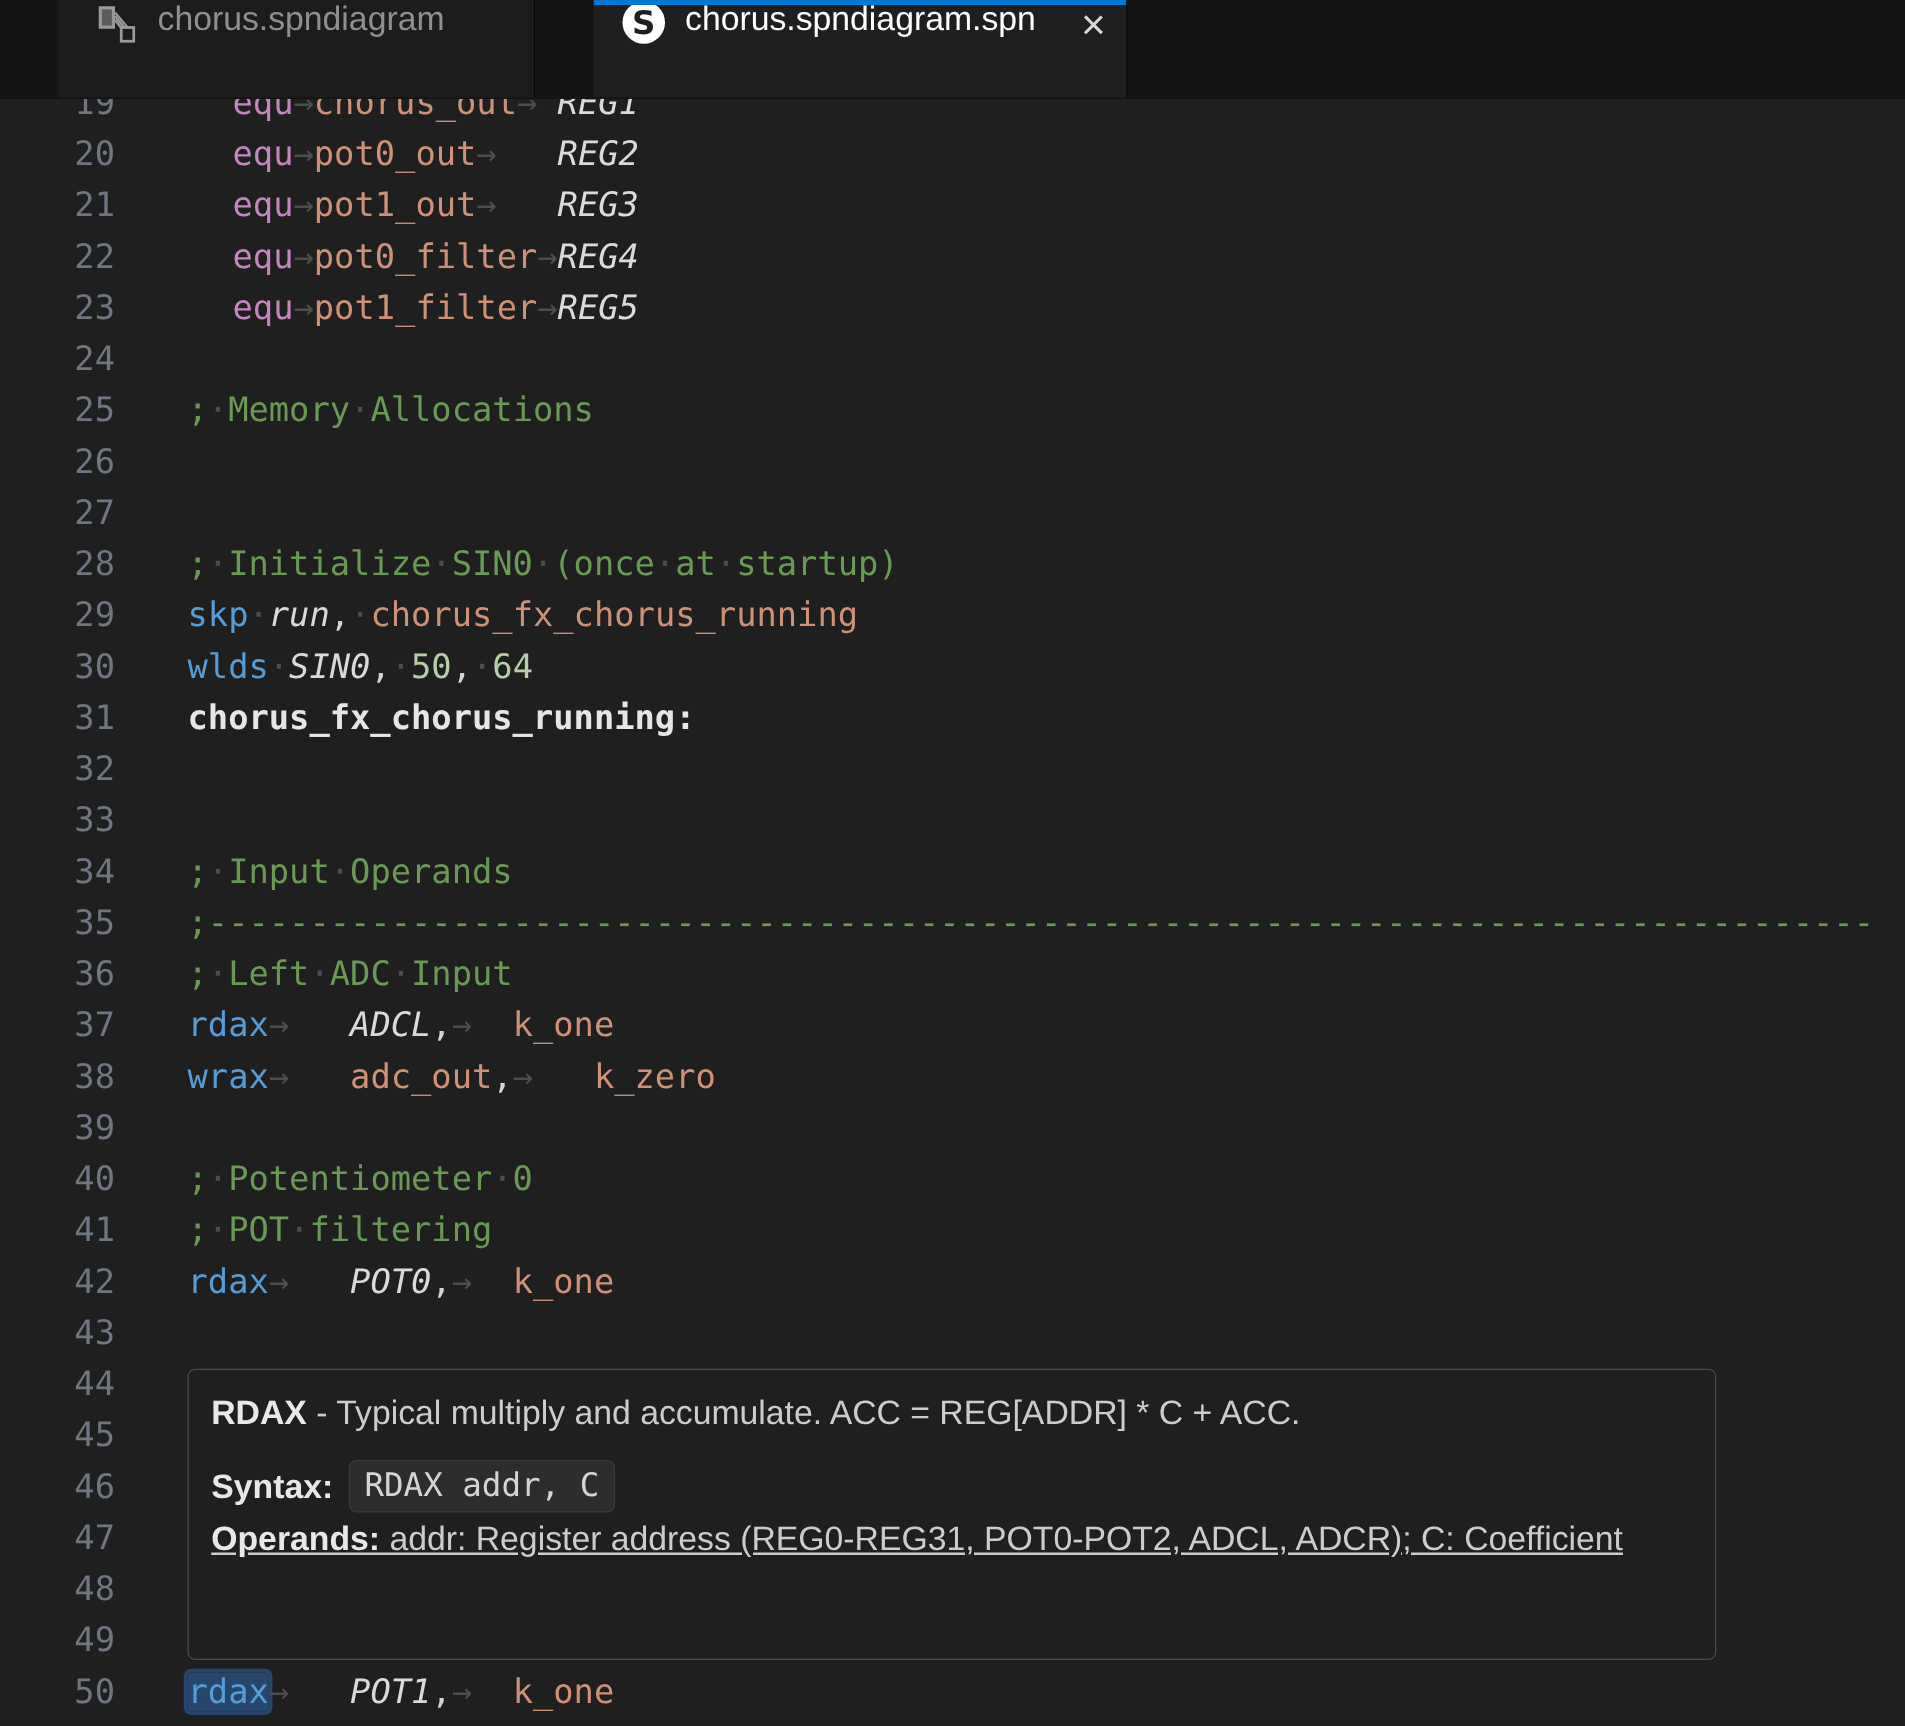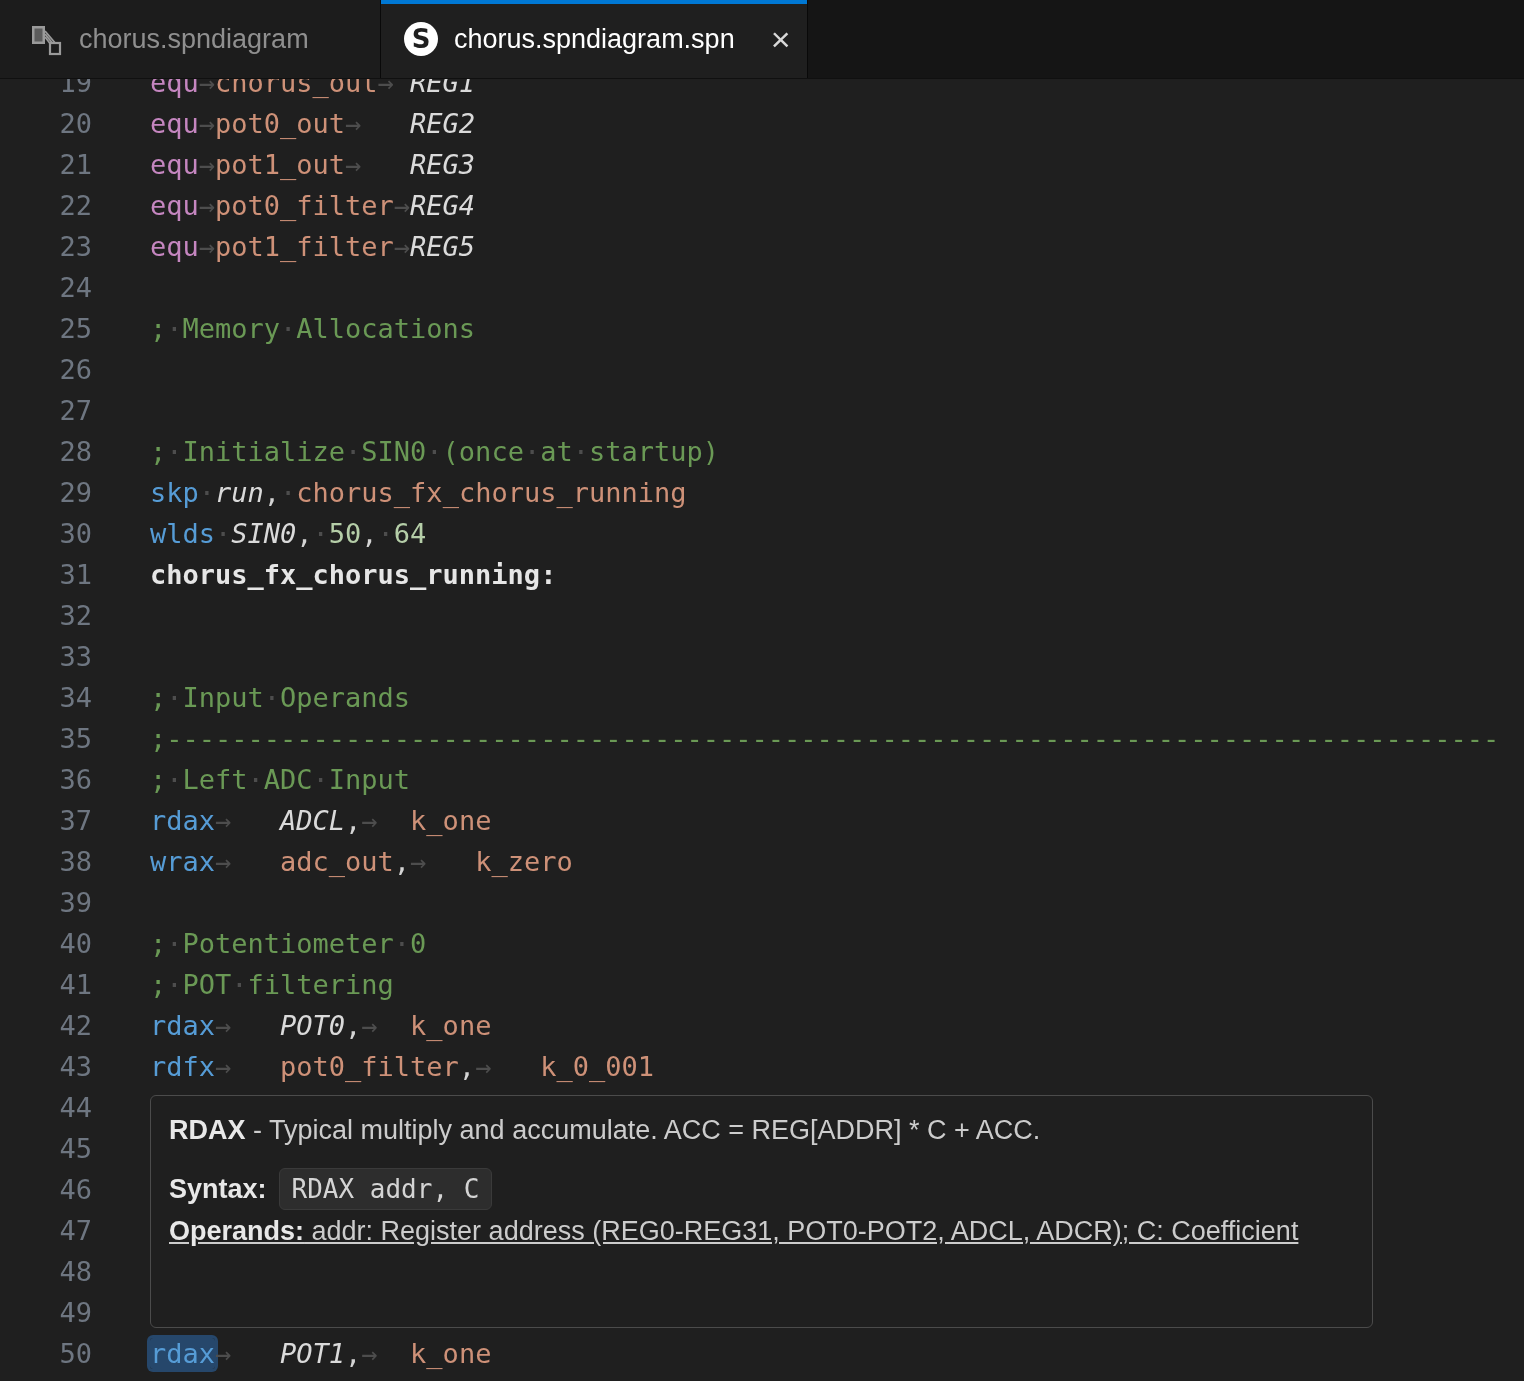--- a/index.html
+++ b/index.html
@@ -2,37 +2,37 @@
 <html><head>
 <meta charset="utf-8">
 <style>
   html,body{margin:0;padding:0;background:#1f1f1f;}
   body{width:1524px;height:1381px;position:relative;overflow:hidden;
        font-family:"Liberation Sans",sans-serif;}
 
   
   .tabbar{position:absolute;top:0;left:0;width:1524px;height:78px;
           background:#151515;z-index:4;display:flex;border-bottom:1px solid #101010;}
-  .tab{display:flex;align-items:center;height:78px;box-sizing:border-box;position:relative;}
+  .tab{display:flex;height:78px;box-sizing:border-box;position:relative;margin-left:47px;}
   .tab.inactive{width:381px;background:#1c1c1c;border-right:1px solid #090909;padding-left:28px;gap:15px;}
   .tab.active{width:427px;background:#1f1f1f;border-right:1px solid #090909;padding-left:22px;gap:15px;}
   .tab.active::before{content:"";position:absolute;top:0;left:0;right:0;height:4px;background:#0078d4;}
   .tab-title{font-size:27px;white-space:nowrap;}
   .tab.inactive .tab-title{color:#8f8f8f;}
   .tab.active .tab-title{color:#ffffff;}
   .tab-close{margin-left:14px;color:#d8d8d8;font-size:34px;line-height:34px;width:34px;height:40px;
              display:flex;align-items:center;justify-content:center;cursor:pointer;font-weight:400;}
 
   
   .code{position:absolute;top:62px;left:0;width:1488px;z-index:1;
         font-family:"DejaVu Sans Mono",monospace;font-size:27px;}
   .row{position:relative;height:41px;line-height:41px;white-space:pre;}
   .ln{position:absolute;left:0;top:0;width:92px;text-align:right;color:#6e7681;}
   .src{position:absolute;left:150px;top:0;white-space:pre;}
-  .tk-kw{color:#c586c0;}
+  .tk-kw{color:#c586c0;margin-left:36px;}
   .tk-id{color:#ce9178;}
   .tk-reg{color:#dadada;font-style:italic;}
   .tk-op{color:#569cd6;}
   .tk-num{color:#b5cea8;}
   .tk-cm{color:#6a9955;}
   .tk-lbl{color:#e6e6e6;font-weight:bold;}
   .tk-pn{color:#d4d4d4;}
   .tk-txt{color:#d4d4d4;white-space:pre;}
   .tk-ws{display:inline-block;color:#4d4d4d;text-align:left;vertical-align:baseline;}
   .tk-hl{background:#26476b;border-radius:3px;box-shadow:0 0 0 3px #26476b;}
@@ -96,21 +96,21 @@
     <div class="row"><span class="ln">33</span><span class="src"></span></div>
     <div class="row"><span class="ln">34</span><span class="src"><span class="tk-cm">;</span><span class="tk-ws" style="width: 1ch;">·</span><span class="tk-cm">Input</span><span class="tk-ws" style="width: 1ch;">·</span><span class="tk-cm">Operands</span></span></div>
     <div class="row"><span class="ln">35</span><span class="src"><span class="tk-cm">;----------------------------------------------------------------------------------</span></span></div>
     <div class="row"><span class="ln">36</span><span class="src"><span class="tk-cm">;</span><span class="tk-ws" style="width: 1ch;">·</span><span class="tk-cm">Left</span><span class="tk-ws" style="width: 1ch;">·</span><span class="tk-cm">ADC</span><span class="tk-ws" style="width: 1ch;">·</span><span class="tk-cm">Input</span></span></div>
     <div class="row"><span class="ln">37</span><span class="src"><span class="tk-op">rdax</span><span class="tk-ws" style="width: 4ch;">→</span><span class="tk-reg">ADCL</span><span class="tk-pn">,</span><span class="tk-ws" style="width: 3ch;">→</span><span class="tk-id">k_one</span></span></div>
     <div class="row"><span class="ln">38</span><span class="src"><span class="tk-op">wrax</span><span class="tk-ws" style="width: 4ch;">→</span><span class="tk-id">adc_out</span><span class="tk-pn">,</span><span class="tk-ws" style="width: 4ch;">→</span><span class="tk-id">k_zero</span></span></div>
     <div class="row"><span class="ln">39</span><span class="src"></span></div>
     <div class="row"><span class="ln">40</span><span class="src"><span class="tk-cm">;</span><span class="tk-ws" style="width: 1ch;">·</span><span class="tk-cm">Potentiometer</span><span class="tk-ws" style="width: 1ch;">·</span><span class="tk-cm">0</span></span></div>
     <div class="row"><span class="ln">41</span><span class="src"><span class="tk-cm">;</span><span class="tk-ws" style="width: 1ch;">·</span><span class="tk-cm">POT</span><span class="tk-ws" style="width: 1ch;">·</span><span class="tk-cm">filtering</span></span></div>
     <div class="row"><span class="ln">42</span><span class="src"><span class="tk-op">rdax</span><span class="tk-ws" style="width: 4ch;">→</span><span class="tk-reg">POT0</span><span class="tk-pn">,</span><span class="tk-ws" style="width: 3ch;">→</span><span class="tk-id">k_one</span></span></div>
-    <div class="row"><span class="ln">43</span><span class="src"><span class="tk-op">rdfx</span><span class="tk-ws" style="width: 4ch;">→</span><span class="tk-id">pot0_filter</span><span class="tk-pn">,</span><span class="tk-ws" style="width: 4ch;">→</span><span class="tk-id">k_0_001</span></span></div>
+    <div class="row"><span class="ln">43</span></div>
     <div class="row"><span class="ln">44</span><span class="src"></span></div>
     <div class="row"><span class="ln">45</span><span class="src"></span></div>
     <div class="row"><span class="ln">46</span><span class="src"></span></div>
     <div class="row"><span class="ln">47</span><span class="src"></span></div>
     <div class="row"><span class="ln">48</span><span class="src"></span></div>
     <div class="row"><span class="ln">49</span><span class="src"></span></div>
     <div class="row"><span class="ln">50</span><span class="src"><span class="tk-op tk-hl">rdax</span><span class="tk-ws" style="width: 4ch;">→</span><span class="tk-reg">POT1</span><span class="tk-pn">,</span><span class="tk-ws" style="width: 3ch;">→</span><span class="tk-id">k_one</span></span></div>
   </div>
 
 <div class="hover">

